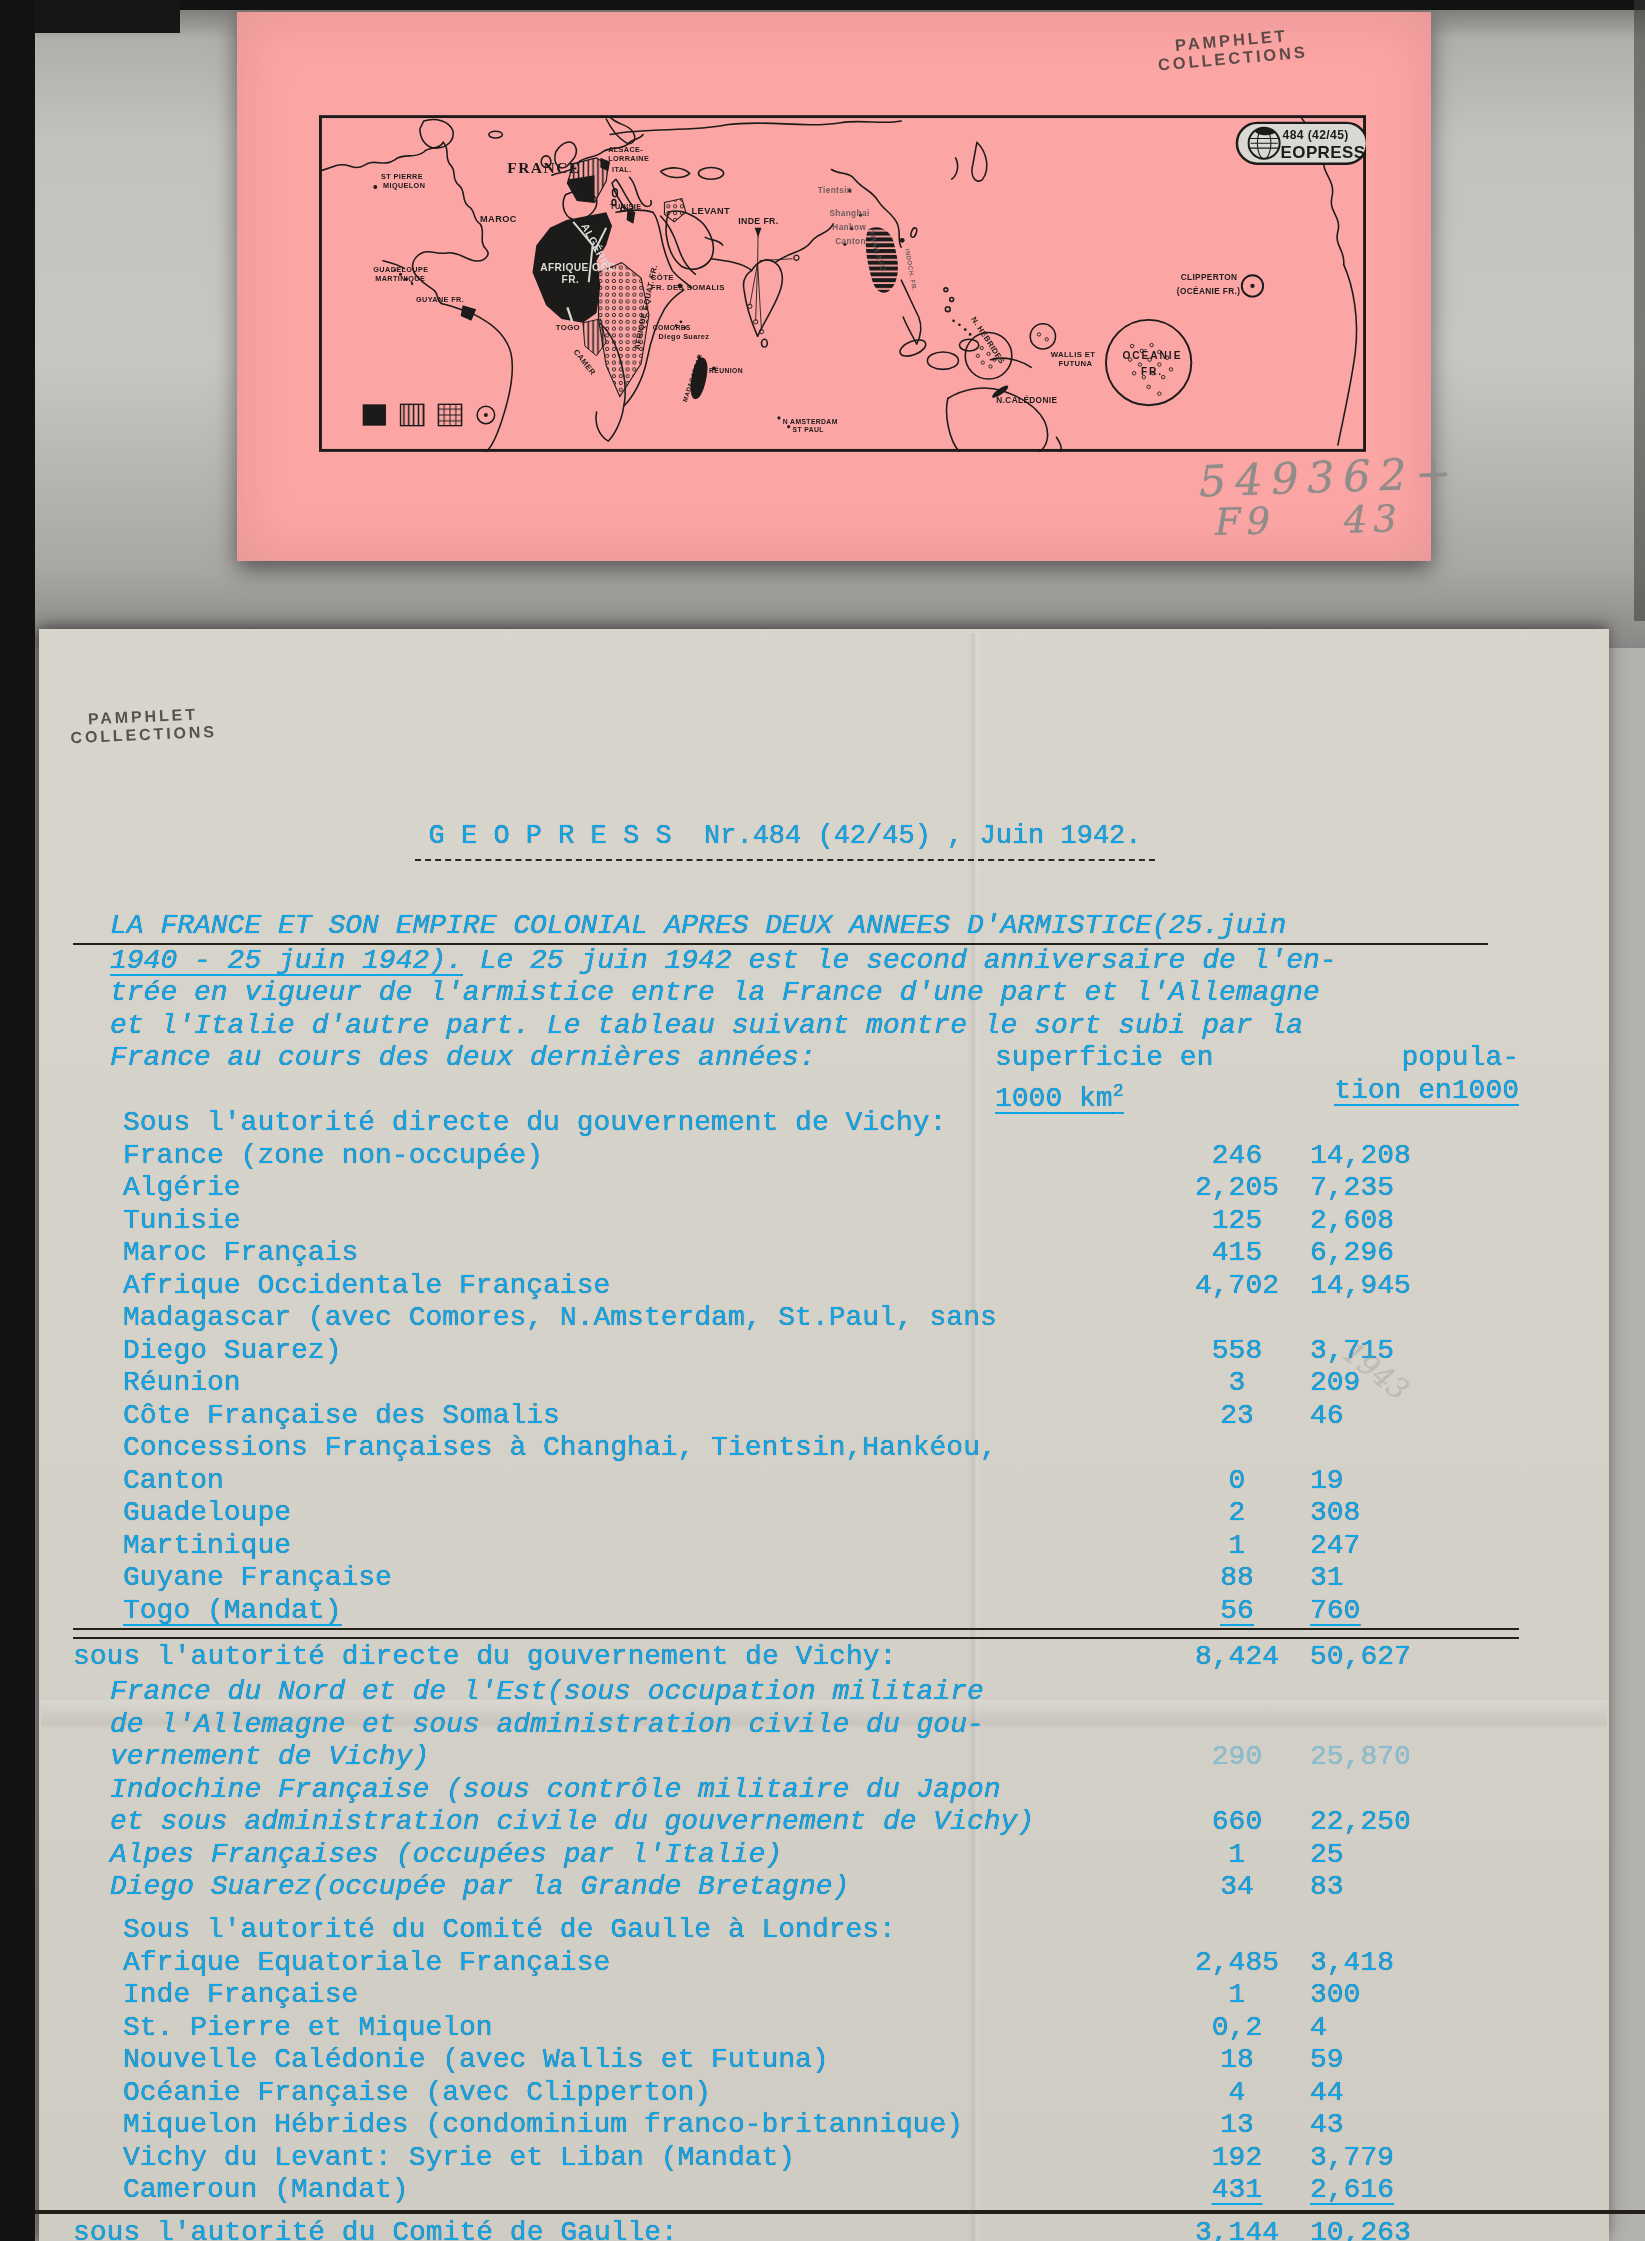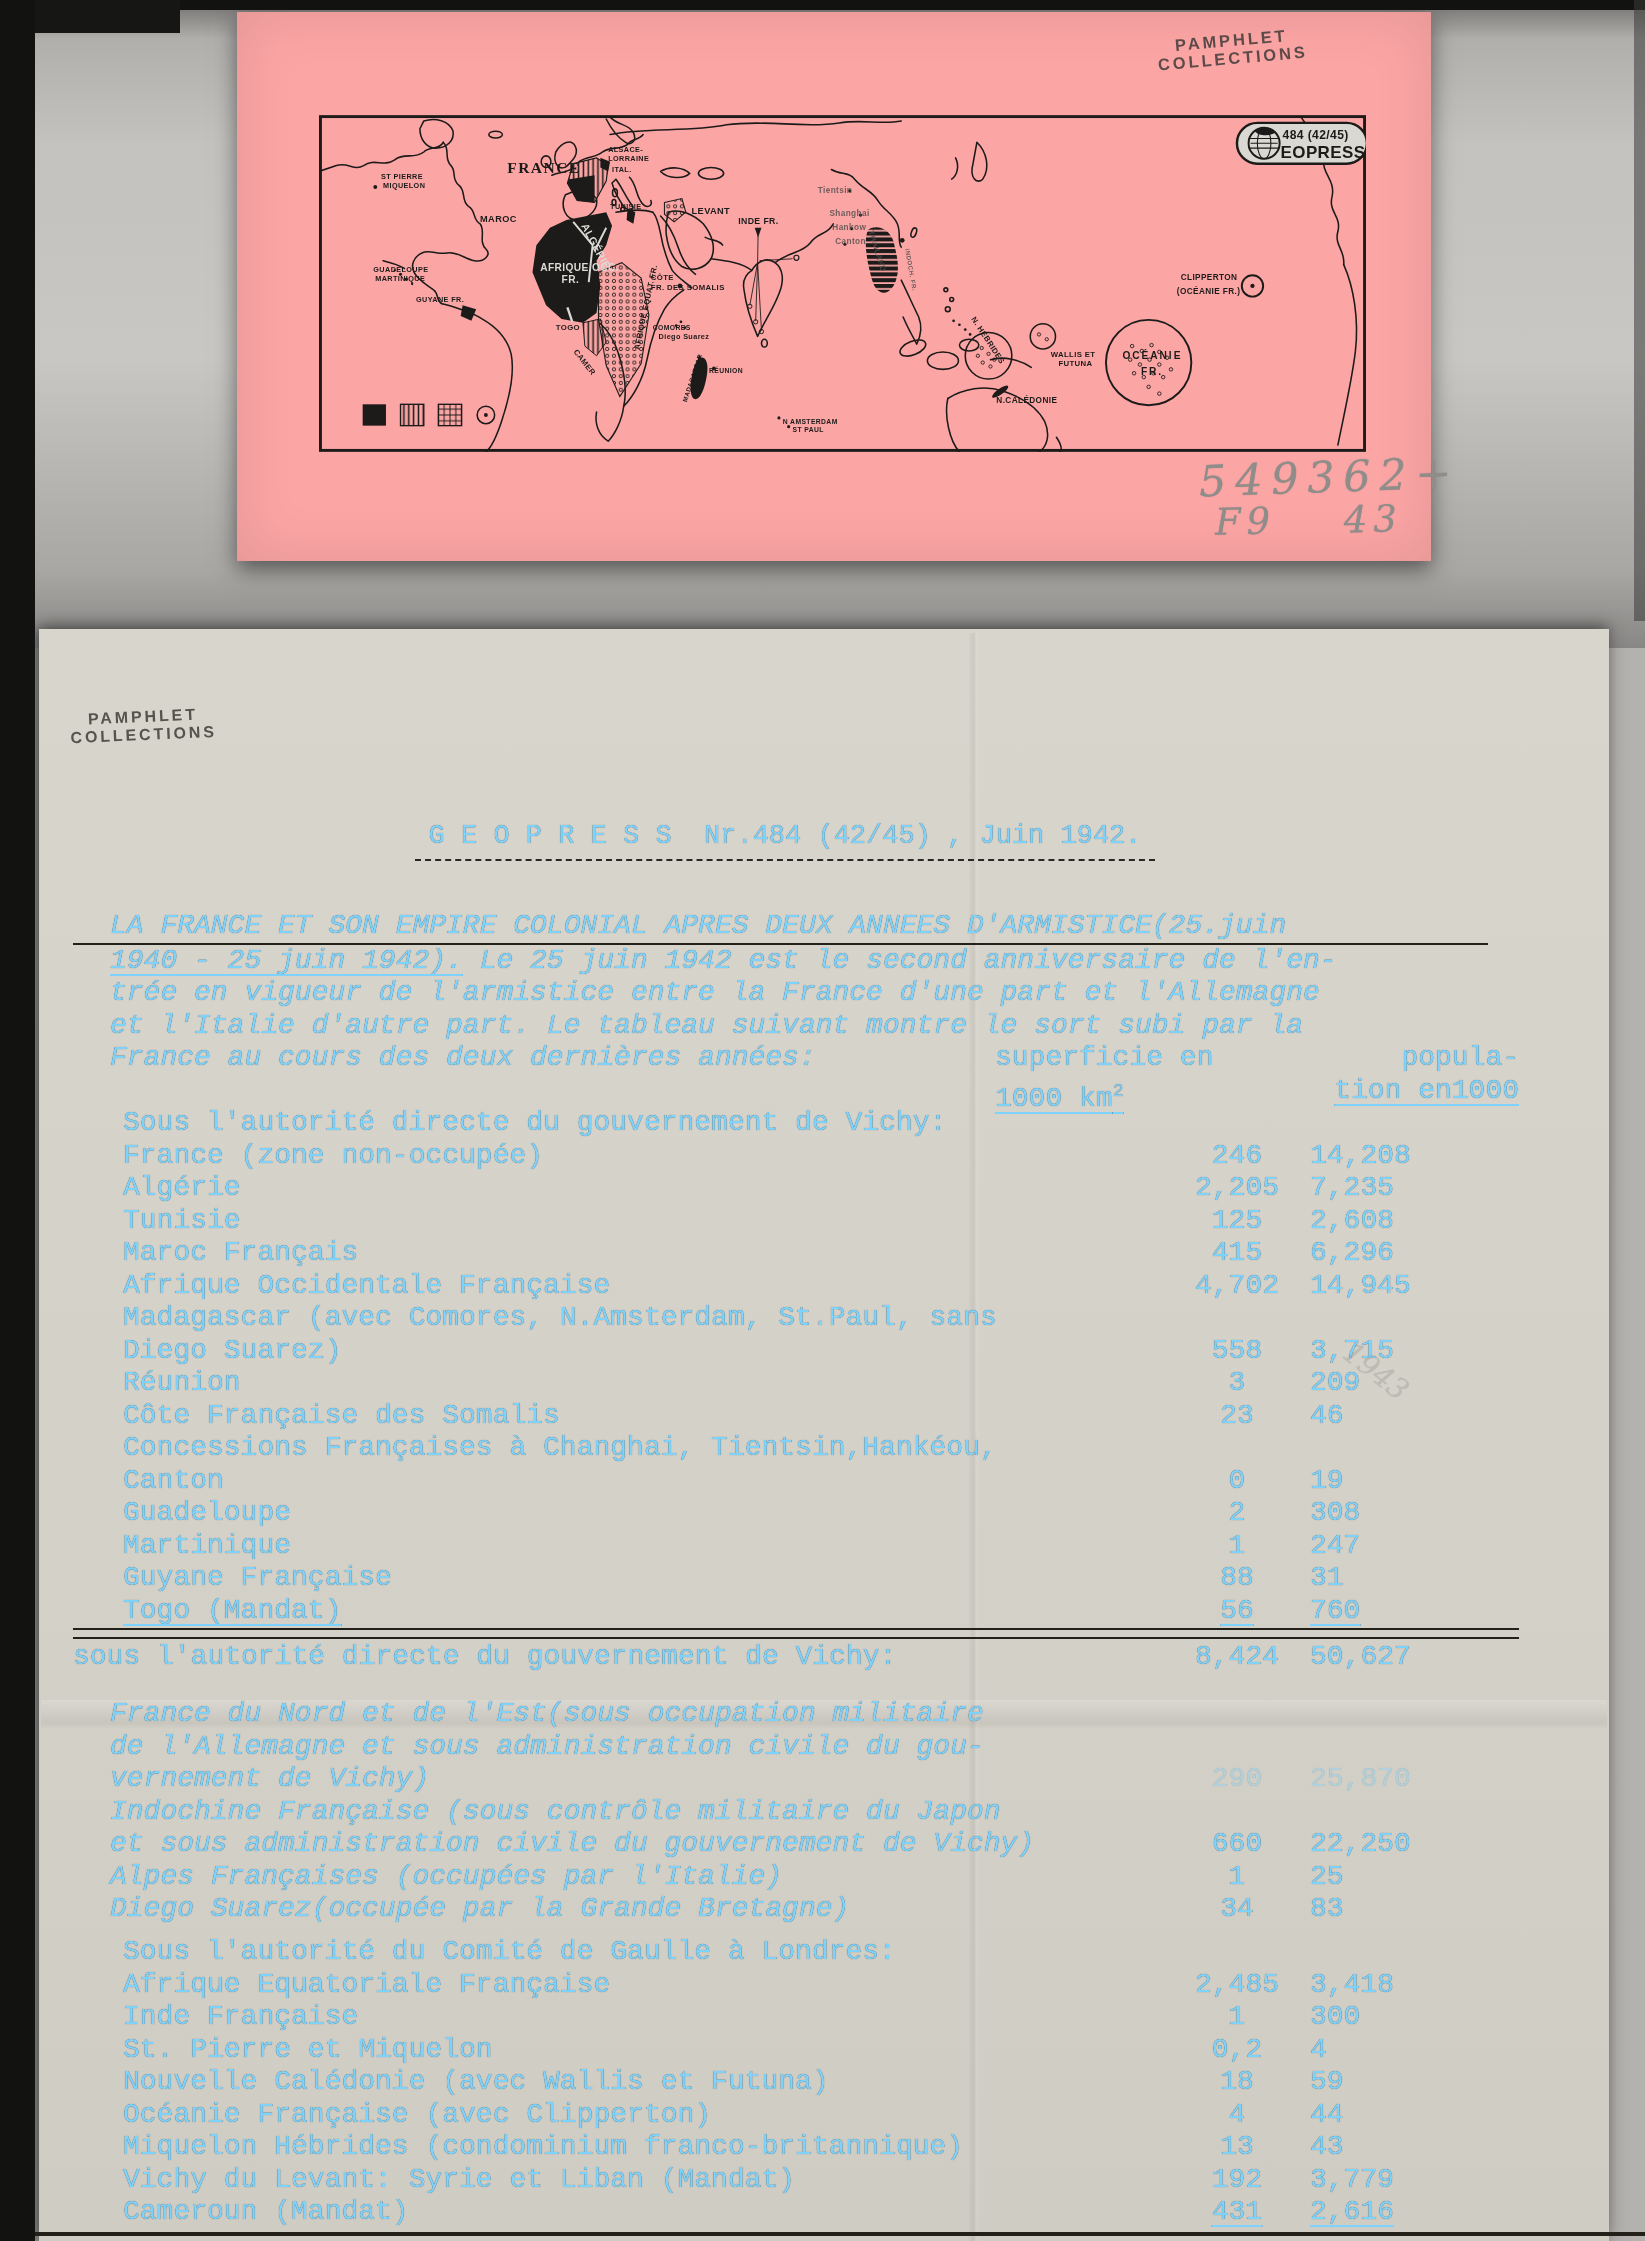--- a/index.html
+++ b/index.html
@@ -36,41 +36,41 @@
   #hand-2 .gap{display:inline-block;width:68px;}
   #smudge{left:1339px;top:1354px;font-size:29px;transform:rotate(38deg);opacity:.32;z-index:6;}
   
   #sheet{left:39px;top:629px;width:1570px;height:1613px;
     background:linear-gradient(180deg,#d8d5cd 0%,#d5d2ca 40%,#d2cfc7 75%,#cfccc4 100%);
     box-shadow:0 -4.9px 15.5px rgba(0,0,0,.35), -3.9px 0 9.7px rgba(0,0,0,.25);}
   #crease-v{left:968px;top:633px;width:11.6px;height:1609px;z-index:2;
     background:linear-gradient(90deg,rgba(0,0,0,0) 0%,rgba(0,0,0,.06) 45%,rgba(255,255,255,.10) 75%,rgba(0,0,0,0) 100%);}
   #crease-h{left:41px;top:1700px;width:1566px;height:29px;z-index:2;
     background:linear-gradient(180deg,rgba(255,255,255,.16) 0%,rgba(0,0,0,.05) 80%,rgba(0,0,0,0) 100%);}
-  .typed{font-family:"Liberation Mono","DejaVu Sans Mono",monospace;color:#7dd3fc;
+  .typed{font-family:"Liberation Mono","DejaVu Sans Mono",monospace;color:#0ea5e9;
     text-shadow:0 0 0.7px rgba(35,32,25,.85);}
   #doc-title{left:415px;top:821px;font-size:27px;z-index:4;white-space:pre;
     border-bottom:2.9px dashed #2a2722;padding:0 13.6px 7.8px 13.6px;}
   #doc-flow{left:73px;top:910px;width:1526px;z-index:4;font-size:28px;line-height:32.5px;}
   .line{white-space:pre;height:32.5px;}
   .flexline{display:flex;height:32.5px;white-space:pre;padding-right:80px;}
   .flexline .lbl{flex:1;overflow:visible;}
   .na{width:146px;text-align:center;}
   .nb{width:209px;text-align:left;}
   .pad38{padding-left:37px;font-style:italic;}
   .pad52{padding-left:50px;}
   .u{text-decoration:underline;text-underline-offset:5.8px;text-decoration-thickness:2.4px;}
   .full-rule{border-bottom:2.4px solid #232019;width:1378px;}
   .hcellA{width:291px;padding-left:53px;}
   .hcellB{width:233px;text-align:right;}
   .faded{opacity:.38;filter:blur(0.5px);}
   .rule-double{height:6.8px;border-top:2.4px solid #232019;border-bottom:2.4px solid #232019;
     width:1446px;margin:1px 0 1.9px 0;}
   .rule-wide{height:3.9px;background:#232019;margin:2.9px 0 2.9px -38px;width:1611px;}
-  .tsec.m14{margin-top:25px;} .tsec.m11{margin-top:10.7px;}
+  .tsec.m14{margin-top:3px;} .tsec.m11{margin-top:10.7px;}
   sup{font-size:.65em;}
 </style>
 </head>
 <body>
 
 <div class="abs" id="backdrop-bottom"></div>
 <div class="abs" id="backdrop-top"></div>
 
 <div class="abs" id="map-card">
   <svg id="map-svg" width="1047" height="337" viewBox="0 0 1079 347">

